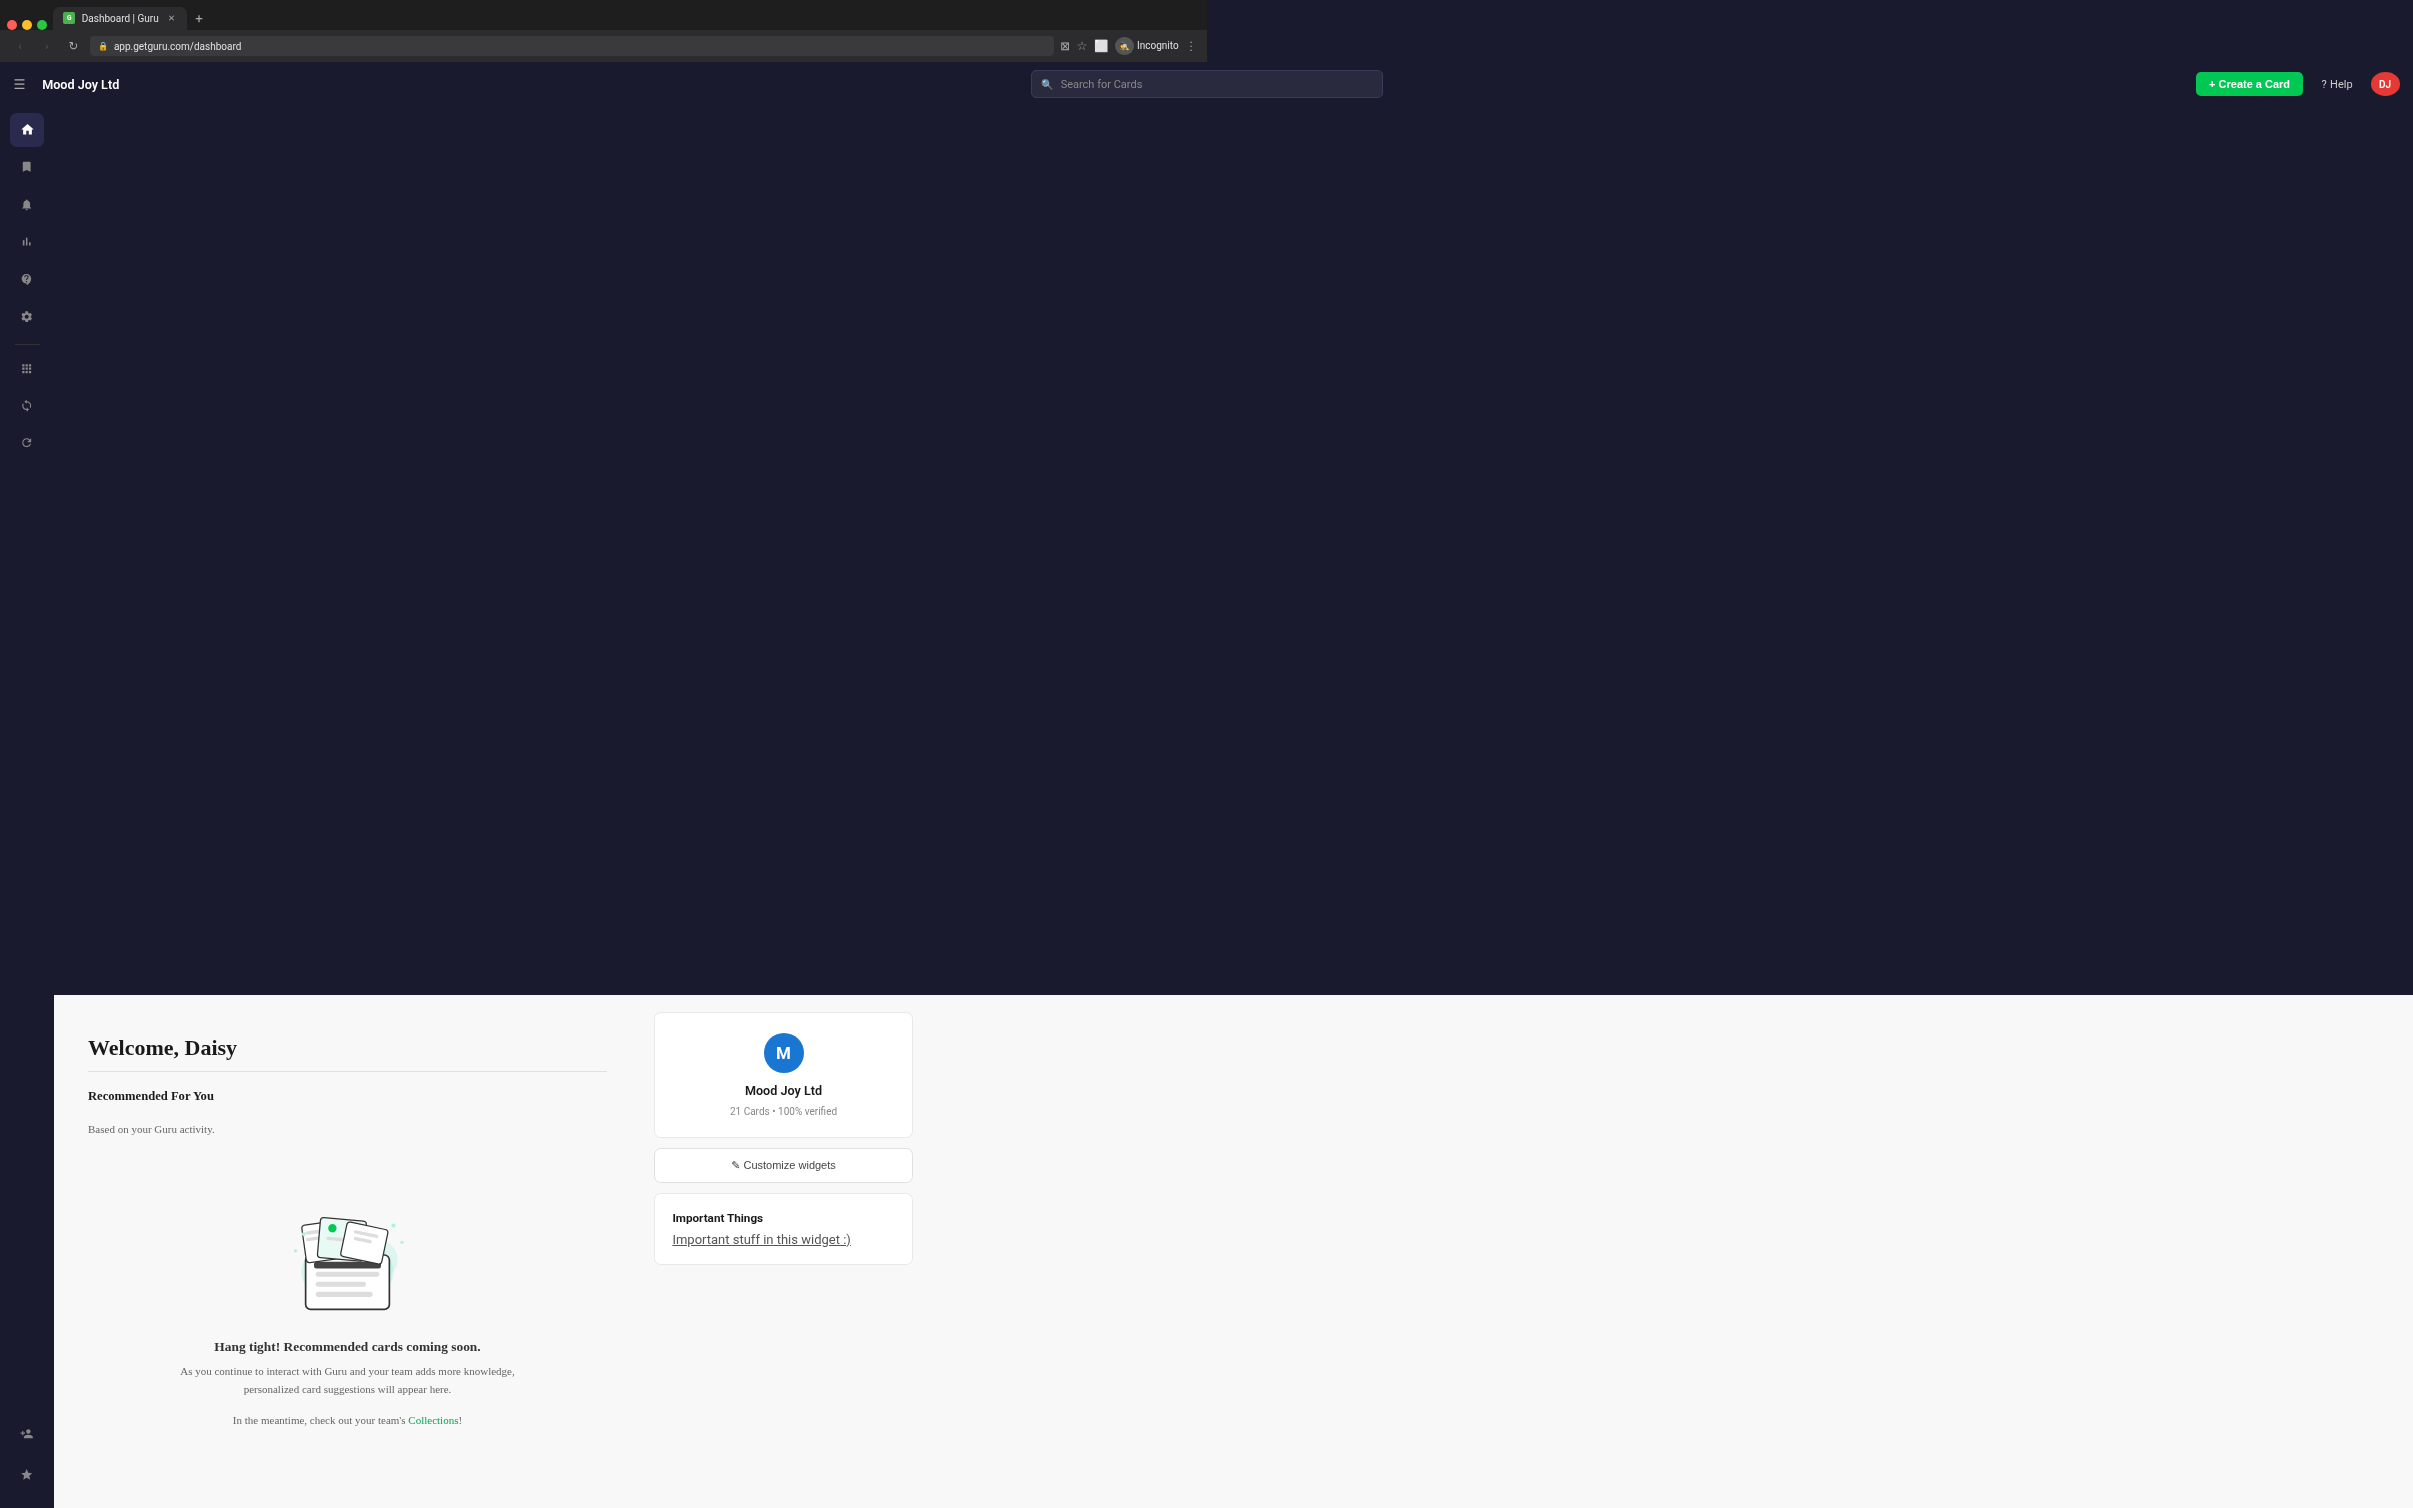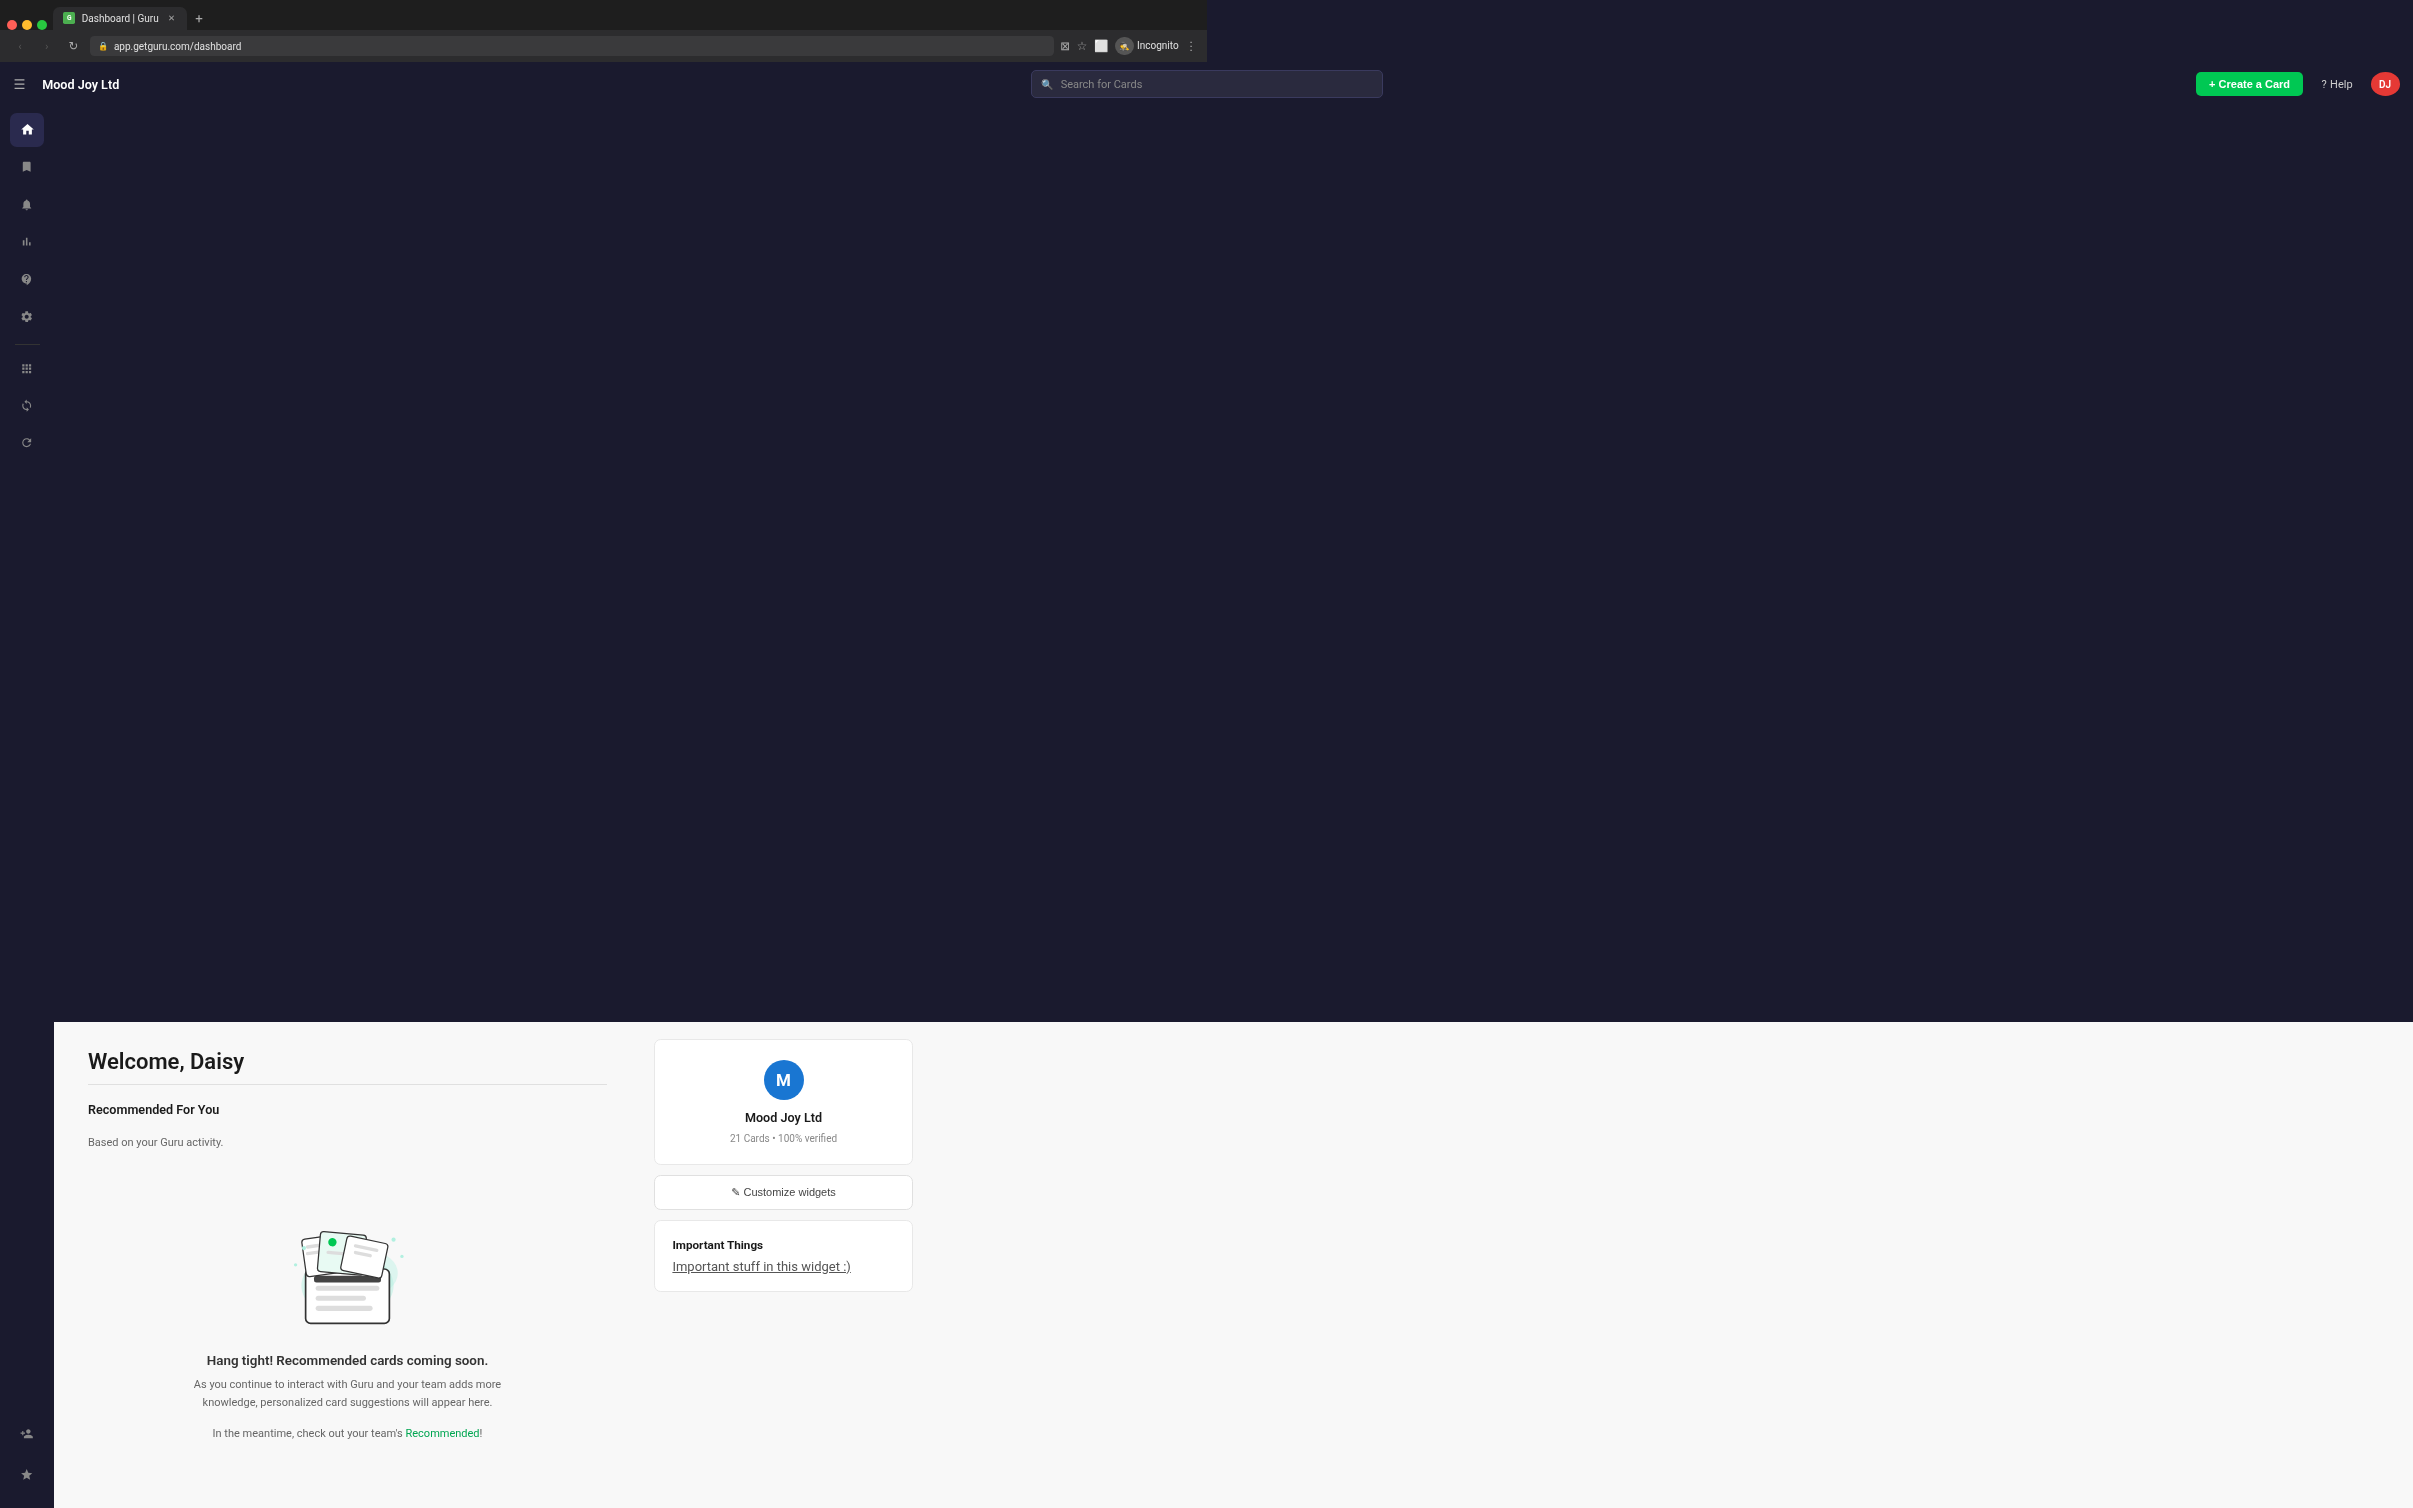--- a/index.html
+++ b/index.html
@@ -276,22 +276,23 @@
       right: 0;
       bottom: 0;
       margin-top: 44px;
       background: #f8f8f8;
       overflow-y: auto;
       display: flex;
     }
 
     .content-area {
       flex: 1;
-      padding: 27px 34px;
+      padding: 40px 34px;
       max-width: 587px;
+      font-family: Liberation Serif, serif;
     }
 
     .page-title {
       font-size: 22px;
       font-weight: 600;
       color: #1a1a1a;
       margin-bottom: 10px;
     }
 
     .section-divider {
@@ -620,21 +621,21 @@
           <circle cx="145" cy="45" r="2.5" fill="#b2f0e0"></circle>
           <circle cx="155" cy="65" r="2" fill="#b2f0e0"></circle>
           <circle cx="28" cy="75" r="2" fill="#b2f0e0"></circle>
         </svg>
       </div>
 
       <div class="empty-state-title">Hang tight! Recommended cards coming soon.</div>
       <div class="empty-state-text">As you continue to interact with Guru and your team adds more knowledge, personalized card suggestions will appear here.</div>
       <div class="empty-state-text">
         <span>In the meantime, check out your team's</span>
-        <a class="collections-link" href="#">Recommended</a><span>!</span>
+        <a class="collections-link" href="#">Collections</a><span>!</span>
       </div>
     </div>
   </div>
 
   <div class="right-sidebar">
 
     <div class="team-card">
       <div class="team-avatar">M</div>
       <div class="team-name">Mood Joy Ltd</div>
       <div class="team-stats">21 Cards • 100% verified</div>

